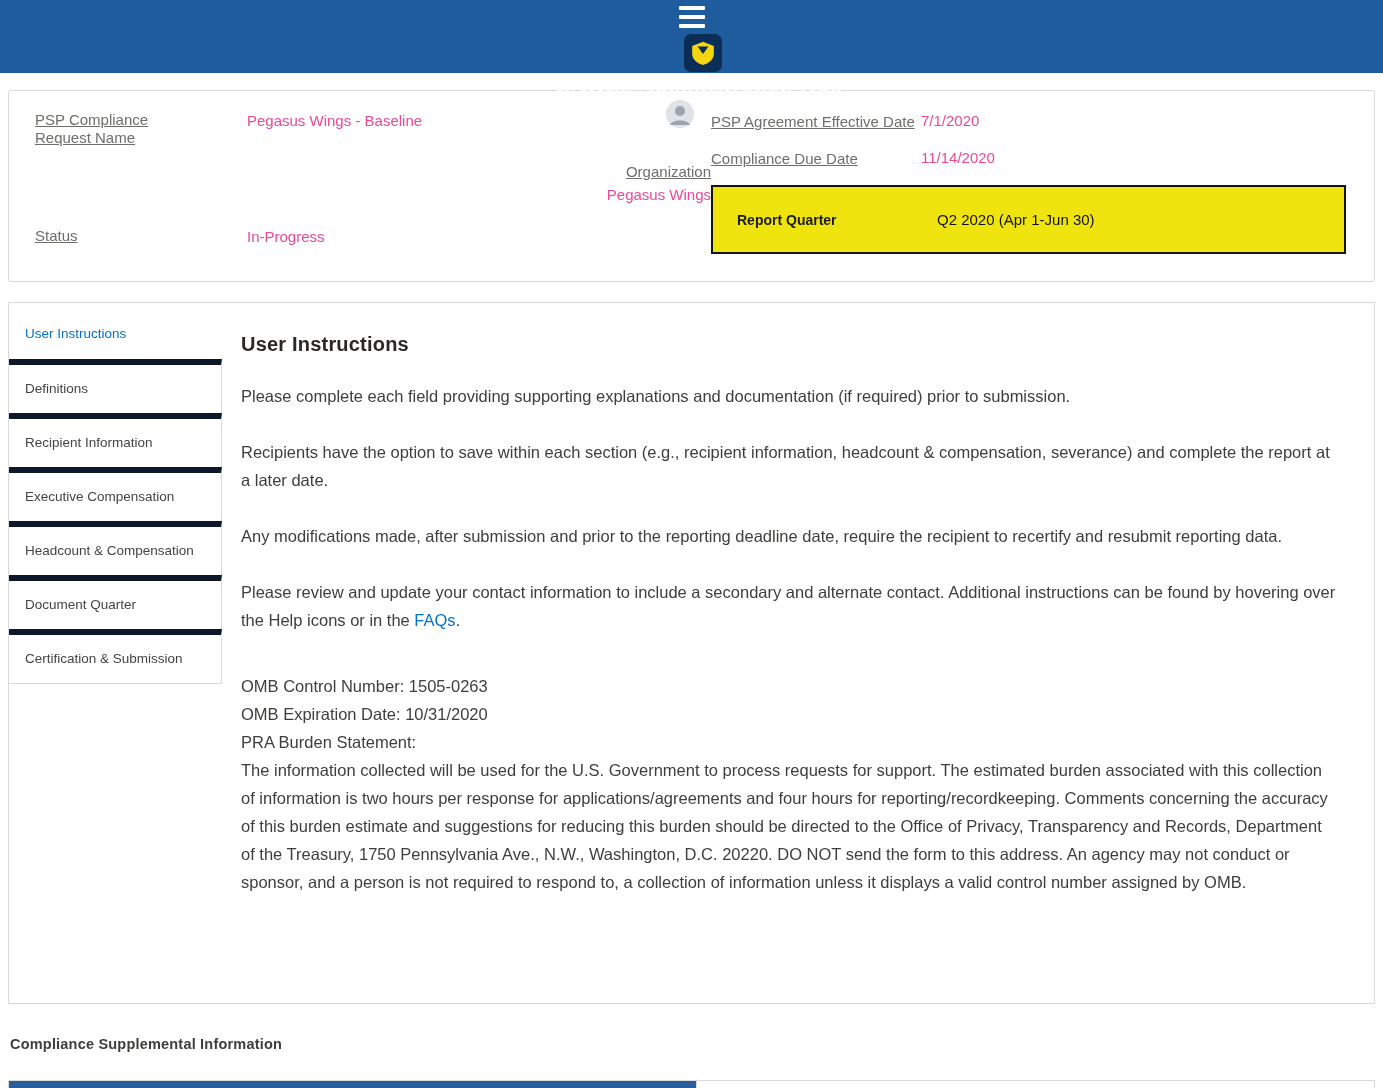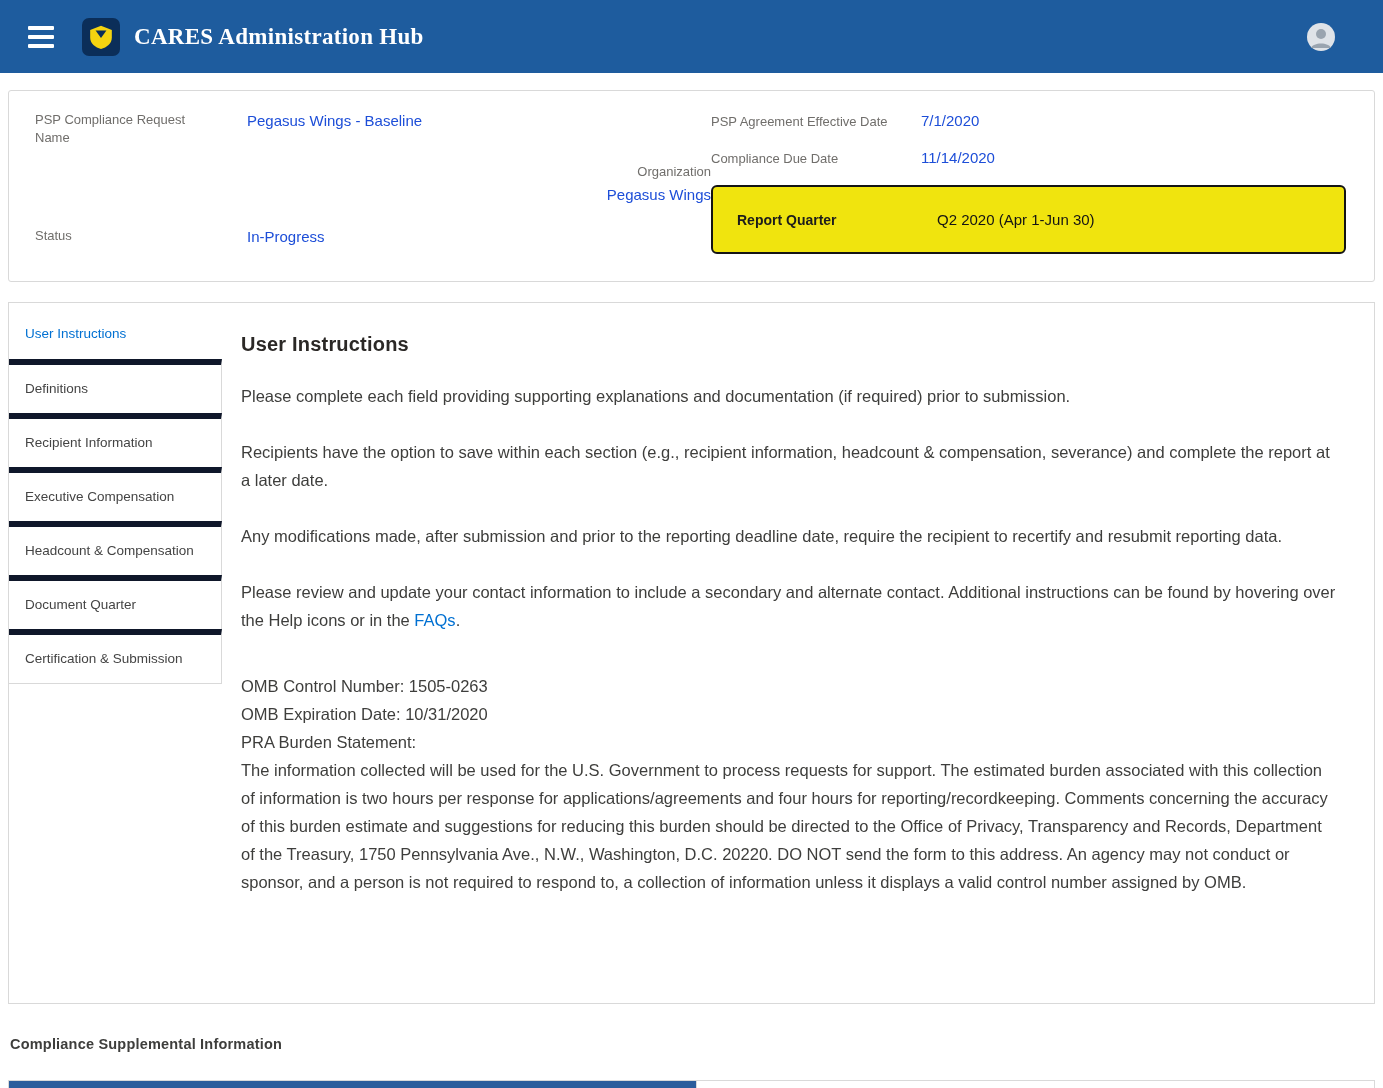--- a/index.html
+++ b/index.html
@@ -10,20 +10,21 @@
     font-family: "Liberation Sans", sans-serif;
     color: #3e3e3c;
   }
 
   
   .navbar {
     height: 73px;
     background: #1e5c9e;
     display: flex; align-items: center;
     padding: 0 22px;
+    flex-direction: column;
   }
   .menu-btn {
     background: none; border: none; padding: 6px; cursor: pointer;
     display: flex; flex-direction: column; gap: 5px;
   }
   .menu-btn .bar { width: 26px; height: 4px; background: #ffffff; border-radius: 1px; }
   .logo {
     width: 38px; height: 38px; margin-left: 22px;
     background: #0b2e59; border-radius: 7px;
     display: flex; align-items: center; justify-content: center;
@@ -45,36 +46,36 @@
   .summary-card {
     margin: 17px 8px 0 8px;
     border: 1px solid #d9d9d9; border-radius: 3px;
     min-height: 192px;
     padding: 20px 16px 24px 16px;
     display: flex;
   }
   .summary-left { width: 686px; padding-left: 10px; }
   .summary-right { flex: 1; padding-right: 12px; }
   .field-row { display: grid; grid-template-columns: 212px 1fr; align-items: start; }
-  .lbl { font-size: 13px; color: #706e6b; line-height: 18px; }
-  .val { font-size: 15px; color: #1d4ed8; line-height: 20px; }
+  .lbl { font-size: 15px; color: #706e6b; line-height: 18px; text-decoration: underline; }
+  .val { font-size: 15px; color: #ec4899; line-height: 20px; }
   .lbl-narrow { max-width: 160px; }
   .org-block { margin-top: 16px; text-align: right; }
   .org-block .lbl { margin-left: -22px; }
   .org-block .val { margin-top: 4px; }
   .status-row { margin-top: 22px; }
 
   .summary-right .field-row { grid-template-columns: 210px 1fr; margin-bottom: 17px; }
   .summary-right .lbl { padding-top: 2px; }
 
   .report-quarter {
     margin-top: 8px;
     background: #f0e40e;
     border: 2px solid #141414;
-    border-radius: 6px;
+    border-radius: 0;
     padding: 24px 24px;
     display: grid; grid-template-columns: 200px 1fr; align-items: center;
   }
   .report-quarter .rq-label { font-size: 14px; font-weight: bold; color: #1c1c1c; }
   .report-quarter .rq-value { font-size: 15px; color: #141414; }
 
   
   .main-panel {
     margin: 20px 8px 0 8px;
     border: 1px solid #d9d9d9;

